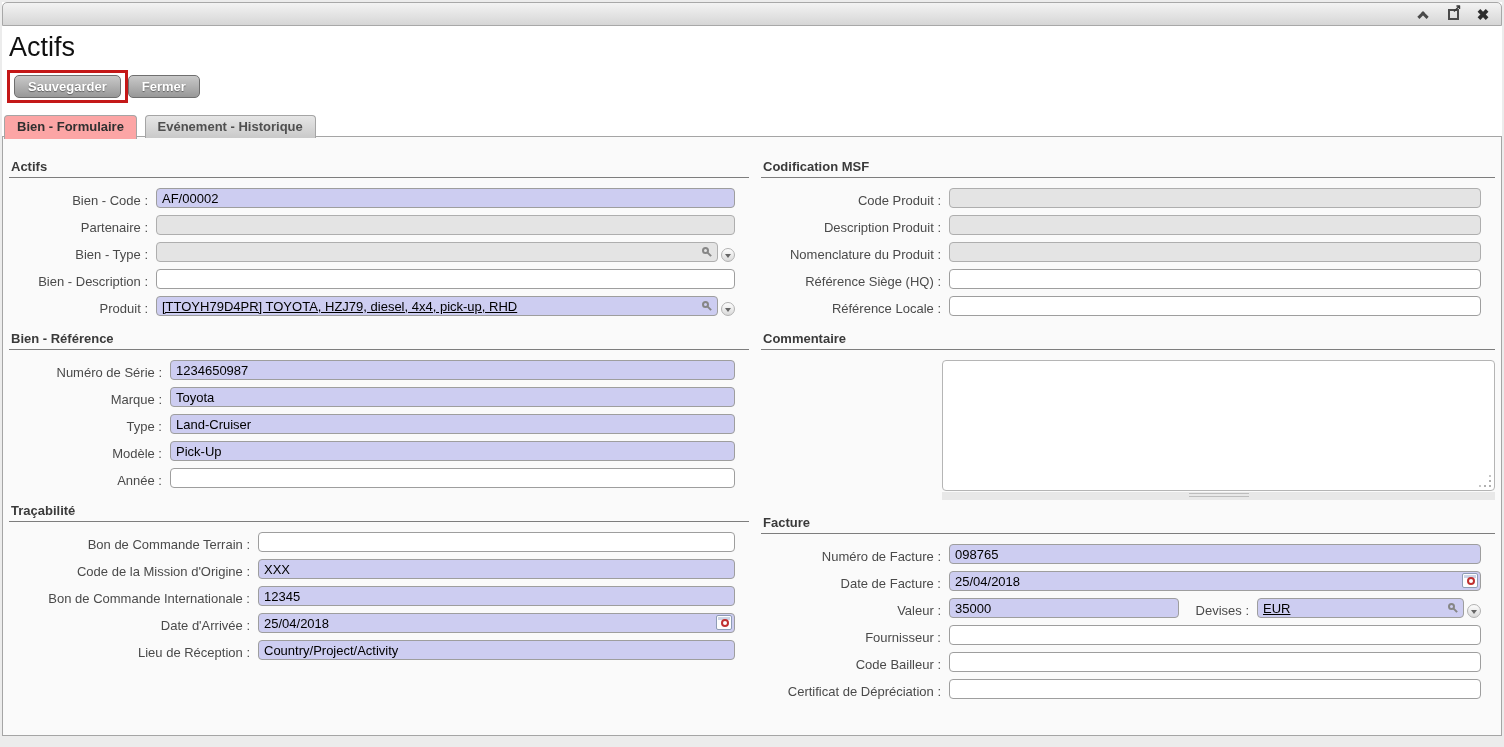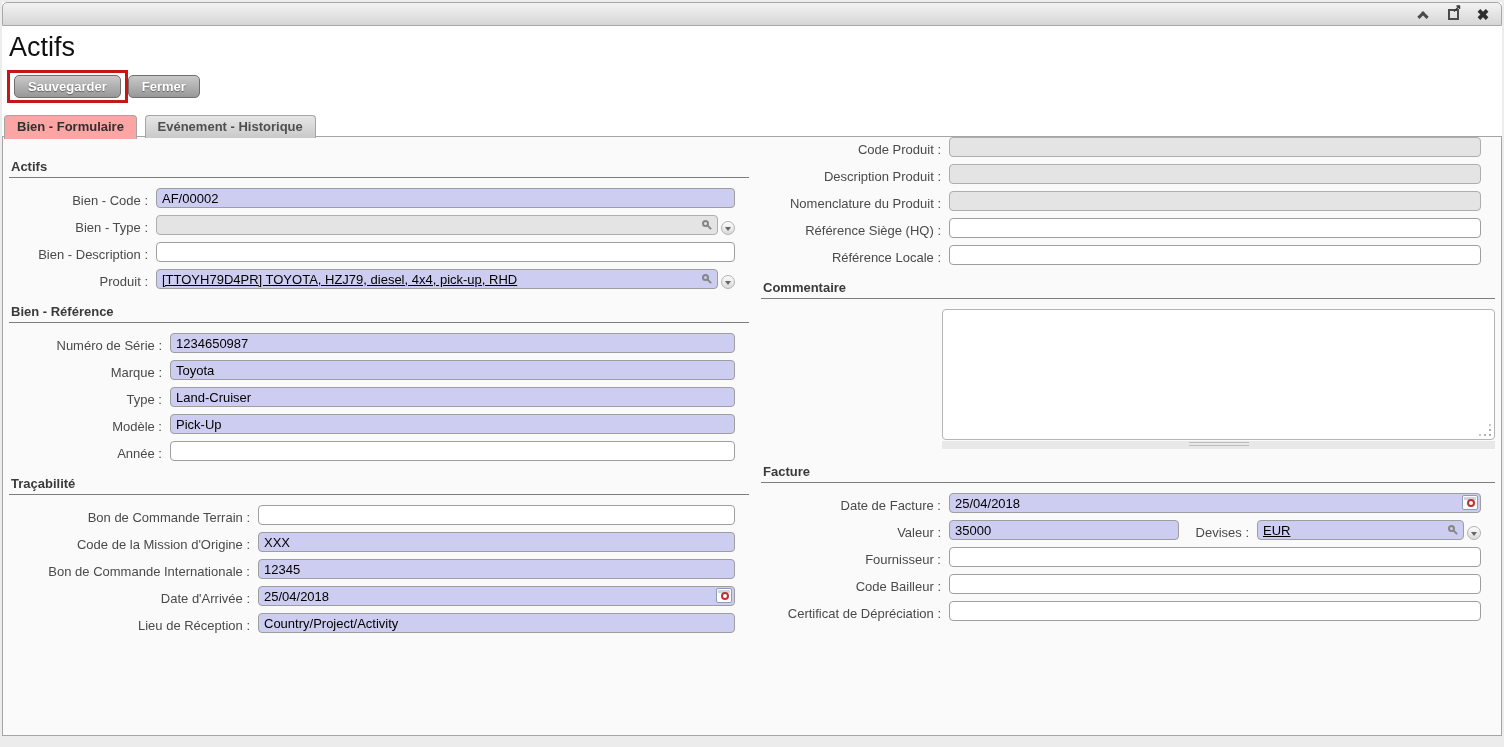--- a/index.html
+++ b/index.html
@@ -164,20 +164,24 @@
     <div class="col col-left">
 
       <div class="sec w-actifs">
         <div class="sec-title">Actifs</div>
 
         <div class="row">
           <span class="lbl lbl1">Bien - Code :</span>
           <input class="txt filled" value="AF/00002" style="">
         </div>
 
+        <div class="row">
+          <span class="lbl lbl1">Partenaire :</span>
+          <input class="txt readonly" disabled="" value="" style="">
+        </div>
 
         <div class="row">
           <span class="lbl lbl1">Bien - Type :</span>
           <span class="fld has-mag">
             <input class="txt readonly" disabled="" value="" style="">
             <span class="mag"></span>
           </span>
           <span class="dd"></span>
         </div>
 
@@ -254,20 +258,21 @@
         <div class="row">
           <span class="lbl lbl1">Lieu de Réception :</span>
           <input class="txt filled" value="Country/Project/Activity" style="">
         </div>
       </div>
     </div>
 
     <div class="col col-right">
 
       <div class="sec w-codif">
+        <div class="sec-title">Codification MSF</div>
 
         <div class="row">
           <span class="lbl lbl1">Code Produit :</span>
           <input class="txt readonly" disabled="" value="" style="">
         </div>
 
         <div class="row">
           <span class="lbl lbl1">Description Produit :</span>
           <input class="txt readonly" disabled="" value="" style="">
         </div>
@@ -295,20 +300,24 @@
           <span class="area-grip"></span>
           <div class="resize-bar">
               <span class="grip"></span>
             </div>
         </div>
       </div>
 
       <div class="sec w-fact">
         <div class="sec-title">Facture</div>
 
+        <div class="row">
+          <span class="lbl lbl1">Numéro de Facture :</span>
+          <input class="txt filled" value="098765" style="">
+        </div>
 
         <div class="row">
           <span class="lbl lbl1">Date de Facture :</span>
           <span class="fld has-cal">
             <input class="txt filled" value="25/04/2018" style="">
             <span class="cal"></span>
           </span>
         </div>
 
         <div class="row">

